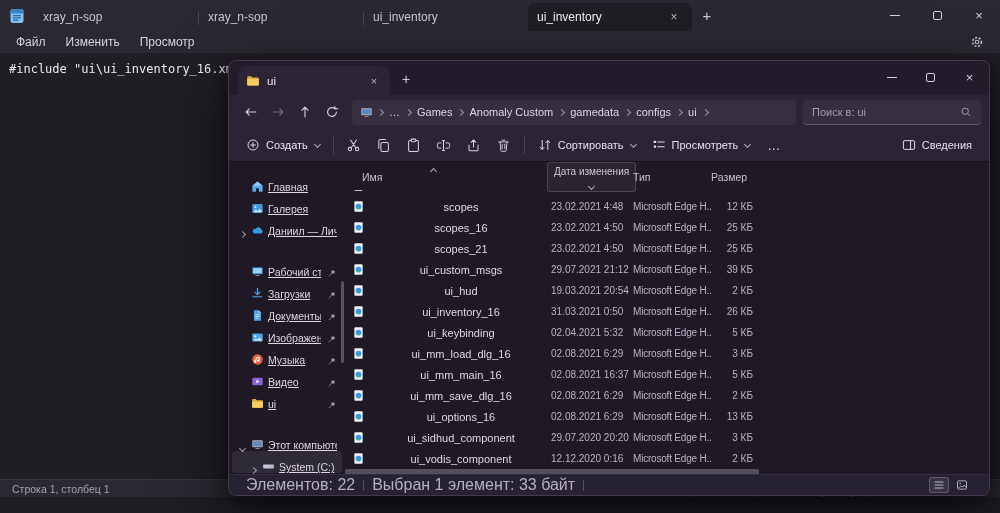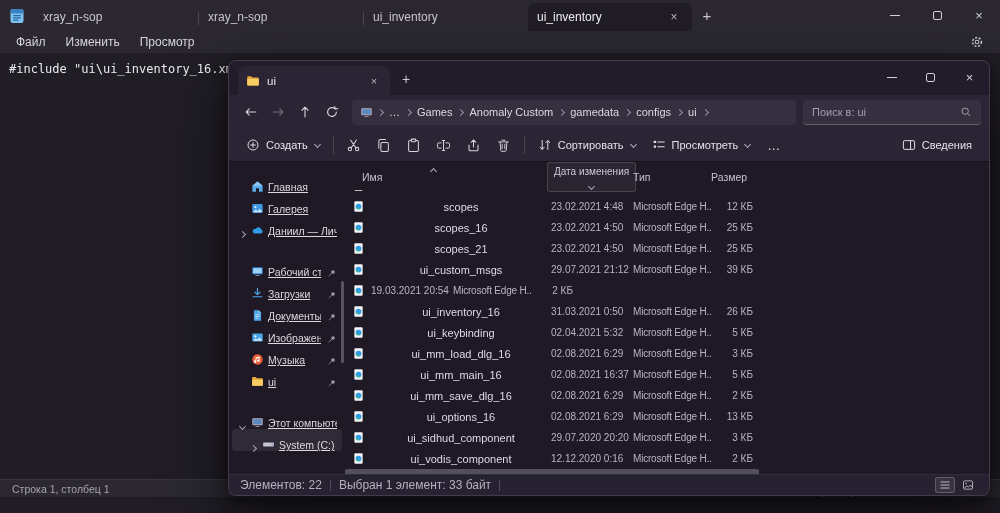--- a/index.html
+++ b/index.html
@@ -93,21 +93,21 @@
 .col-size{left:366px;}
 .rows{flex:1;overflow:hidden;padding-top:1px;}
 .frow{height:21px;display:flex;align-items:center;width:414px;font-size:11px;color:#dedae6;padding-left:7px;border-radius:2px;}
 .frow.partial{margin-top:-16px;}
 .frow.selected{background:#52505b;color:#fff;}
 .fic{width:13px;height:13px;margin-right:6px;}
 .fname{width:180px;overflow:hidden;white-space:nowrap;text-align:center;}
 .fdate{width:82px;font-size:10px;color:#b9b4c3;overflow:hidden;white-space:nowrap;}
 .ftype{width:78px;font-size:10px;color:#b9b4c3;overflow:hidden;white-space:nowrap;letter-spacing:-.2px;}
 .fsize{width:48px;font-size:10px;color:#b9b4c3;text-align:right;padding-right:6px;white-space:nowrap;}
-.ex-status{height:21px;flex:none;background:#272231;border-top:1px solid rgba(255,255,255,.05);display:flex;align-items:center;padding:0 11px;font-size:12px;color:#b5b0bf;}
+.ex-status{height:21px;flex:none;background:#272231;border-top:1px solid rgba(255,255,255,.05);display:flex;align-items:center;padding:0 17px;font-size:16px;color:#b5b0bf;}
 .st-div{width:1px;height:11px;background:#524d5c;margin:0 8px;flex:none;}
 .st-views{margin-left:auto;display:flex;gap:3px;align-items:center;}
 .st-view{width:20px;height:16px;display:flex;align-items:center;justify-content:center;border-radius:3px;}
 .st-view .ic{width:12px;height:12px;}
 .st-view.active{background:rgba(255,255,255,.08);border:1px solid rgba(255,255,255,.2);}
 </style>
 </head>
 <body>
 
 <div class="screen">
@@ -485,20 +485,36 @@
               <svg viewBox="0 0 16 16">
                 <circle cx="9.6" cy="6.4" r="2.9" fill="#9d97a8"></circle>
                 <path d="M7.4 8.6L3.2 12.8" stroke="#9d97a8" stroke-width="1.2" stroke-linecap="round"></path>
               </svg>
             </span>
           </div>
           <div class="side-item">
             <span class="side-chev"></span>
             <span class="ic side-ic">
               <svg viewBox="0 0 16 16">
+                <rect x="1.6" y="3.4" width="12.8" height="9.2" rx="1.6" fill="#8a63d2"></rect>
+                <path d="M6.6 5.9l3.6 2.1-3.6 2.1z" fill="#fff"></path>
+              </svg>
+            </span>
+            <span class="side-label">Видео</span>
+            <span class="ic side-pin">
+              <svg viewBox="0 0 16 16">
+                <circle cx="9.6" cy="6.4" r="2.9" fill="#9d97a8"></circle>
+                <path d="M7.4 8.6L3.2 12.8" stroke="#9d97a8" stroke-width="1.2" stroke-linecap="round"></path>
+              </svg>
+            </span>
+          </div>
+          <div class="side-item">
+            <span class="side-chev"></span>
+            <span class="ic side-ic">
+              <svg viewBox="0 0 16 16">
                 <path d="M1.4 3.4c0-.5.4-.9.9-.9h3.4l1.5 1.6h6.5c.5 0 .9.4.9.9v7.2c0 .5-.4.9-.9.9H2.3a.9.9 0 0 1-.9-.9z" fill="#e5a93c"></path>
                 <path d="M1.4 5.8h13.2v6.4c0 .5-.4.9-.9.9H2.3a.9.9 0 0 1-.9-.9z" fill="#f7cd61"></path>
               </svg>
             </span>
             <span class="side-label">ui</span>
             <span class="ic side-pin">
               <svg viewBox="0 0 16 16">
                 <circle cx="9.6" cy="6.4" r="2.9" fill="#9d97a8"></circle>
                 <path d="M7.4 8.6L3.2 12.8" stroke="#9d97a8" stroke-width="1.2" stroke-linecap="round"></path>
               </svg>
@@ -609,20 +625,21 @@
               <span class="fsize">39 КБ</span>
             </div>
             <div class="frow">
               <span class="ic fic">
                 <svg viewBox="0 0 16 16">
                   <rect x="2.9" y="1.5" width="10.2" height="13" rx="1.2" fill="#f1f2f5"></rect>
                   <circle cx="8" cy="8" r="3.5" fill="#2e9be6"></circle>
                   <path d="M4.7 9.1c.7 1.6 2 2.4 3.7 2.4.9 0 1.8-.3 2.5-.8-2.3.2-3.9-.6-4.5-1.9z" fill="#43bf73"></path>
                 </svg>
               </span>
+              <span class="fname">ui_hud</span>
               <span class="fdate">19.03.2021 20:54</span>
               <span class="ftype">Microsoft Edge H...</span>
               <span class="fsize">2 КБ</span>
             </div>
             <div class="frow">
               <span class="ic fic">
                 <svg viewBox="0 0 16 16">
                   <rect x="2.9" y="1.5" width="10.2" height="13" rx="1.2" fill="#f1f2f5"></rect>
                   <circle cx="8" cy="8" r="3.5" fill="#2e9be6"></circle>
                   <path d="M4.7 9.1c.7 1.6 2 2.4 3.7 2.4.9 0 1.8-.3 2.5-.8-2.3.2-3.9-.6-4.5-1.9z" fill="#43bf73"></path>

